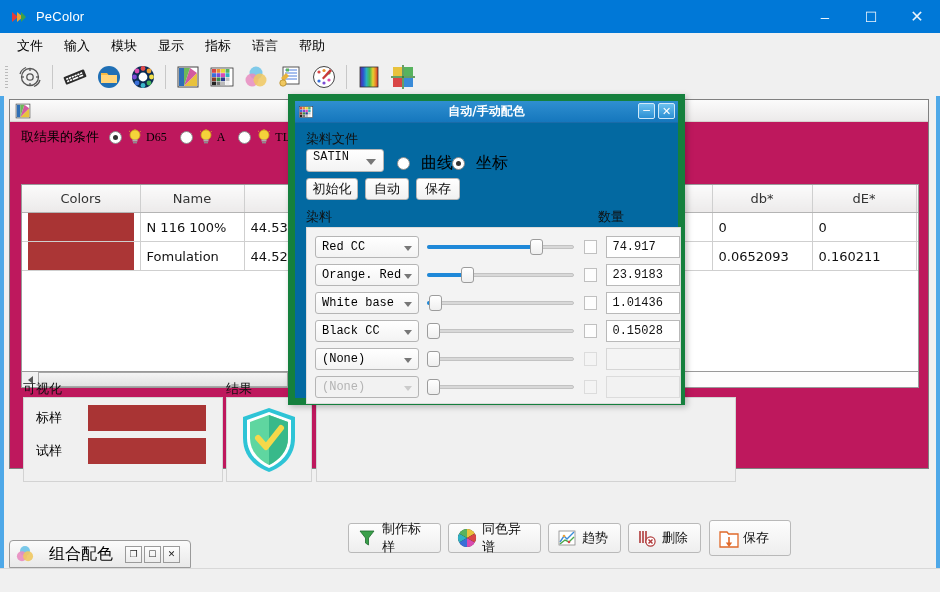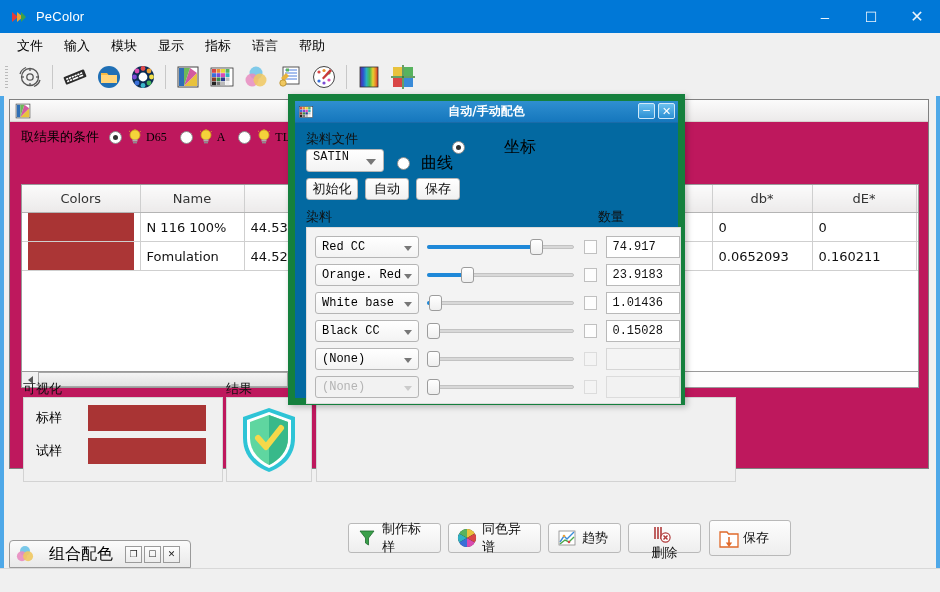--- a/index.html
+++ b/index.html
@@ -873,21 +873,21 @@
               <rect x="2" y="3" width="16" height="14" fill="#fff" stroke="#888" stroke-width="0.8"></rect>
               <polyline points="3,14 7,8 10,11 17,4" fill="none" stroke="#3a8bd8" stroke-width="1.4"></polyline>
               <polyline points="3,16 8,12 12,14 17,9" fill="none" stroke="#4aa84a" stroke-width="1.4"></polyline>
               <circle cx="7" cy="8" r="1.3" fill="#e8a23c"></circle>
               <circle cx="12" cy="14" r="1.3" fill="#d94646"></circle>
             </svg>
           </span>
           <span>趋势</span>
         </div>
 
-        <div class="bigbtn" style="left:618px;top:401px;width:73px;flex-direction:column;">
+        <div class="bigbtn" style="left:618px;top:401px;width:73px;">
           <span class="bico">
             <svg width="20" height="20" viewBox="0 0 20 20">
               <g stroke="#b03a3a" stroke-width="1.6">
                   <line x1="3" y1="3" x2="3" y2="15"></line>
                   <line x1="6" y1="3" x2="6" y2="15"></line>
                   <line x1="9" y1="3" x2="9" y2="15"></line>
                 </g>
               <circle cx="13.5" cy="13.5" r="4.6" fill="#fff" stroke="#b03a3a" stroke-width="1.2"></circle>
               <line x1="11.5" y1="11.5" x2="15.5" y2="15.5" stroke="#b03a3a" stroke-width="1.4"></line>
               <line x1="15.5" y1="11.5" x2="11.5" y2="15.5" stroke="#b03a3a" stroke-width="1.4"></line>
@@ -965,21 +965,21 @@
 
       <div class="combo" style="left:11px; top:26px; width:78px; height:23px;">
         <span>SATIN</span>
         <span class="arrow"></span>
       </div>
 
       <div class="dlg-radio" style="left:102px; top:30px;">
         <span class="radio"></span>
         <span class="txt">曲线</span>
       </div>
-      <div class="dlg-radio" style="left:157px; top:14px;gap:28px;">
+      <div class="dlg-radio" style="left:157px; top:30px;">
         <span class="radio on"></span>
         <span class="txt">坐标</span>
       </div>
 
       <div class="pill-btn" style="left:11px; top:55px; width:52px;">初始化</div>
       <div class="pill-btn" style="left:70px; top:55px; width:44px;">自动</div>
       <div class="pill-btn" style="left:121px; top:55px; width:44px;">保存</div>
 
       <div class="d-sec-label" style="left:11px; top:85px;">染料</div>
       <div class="d-sec-label" style="left:303px; top:85px;">数量</div>

